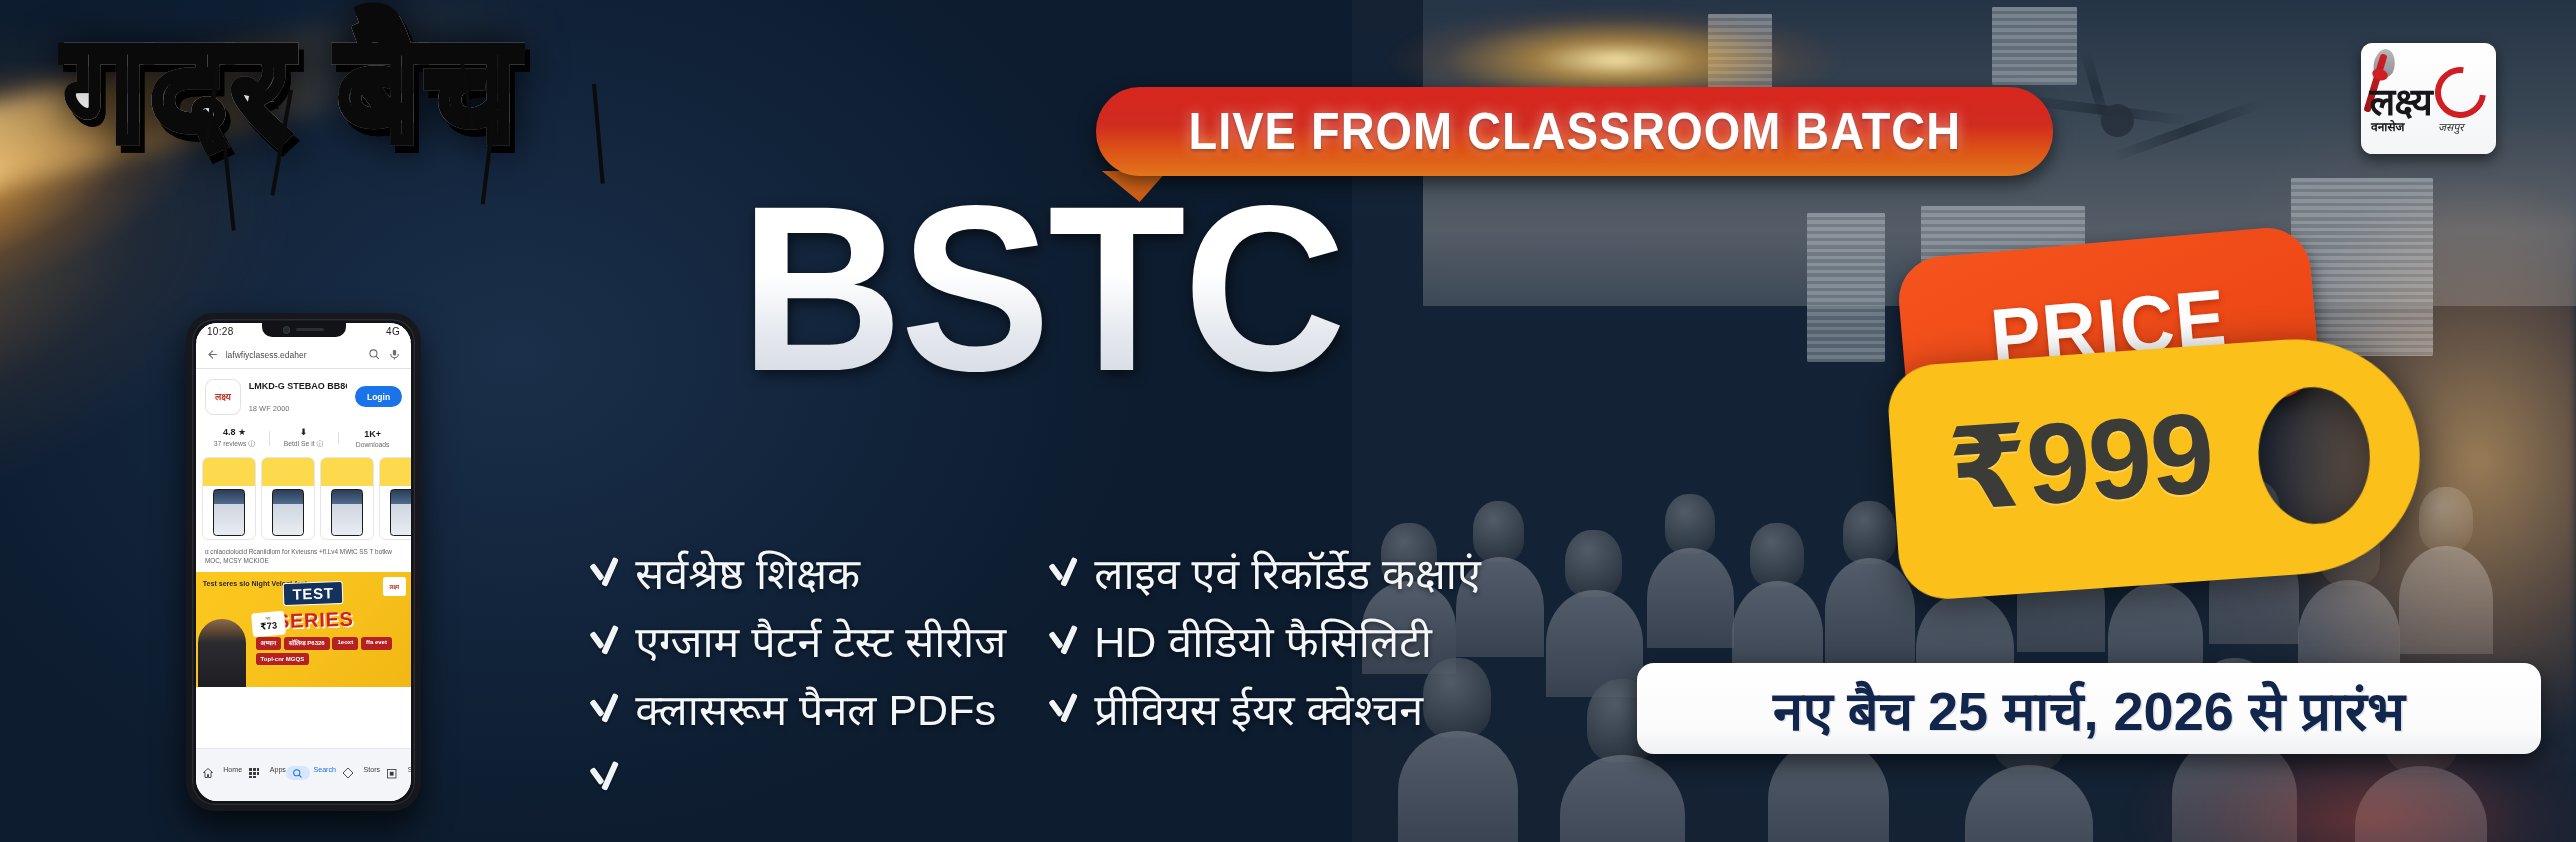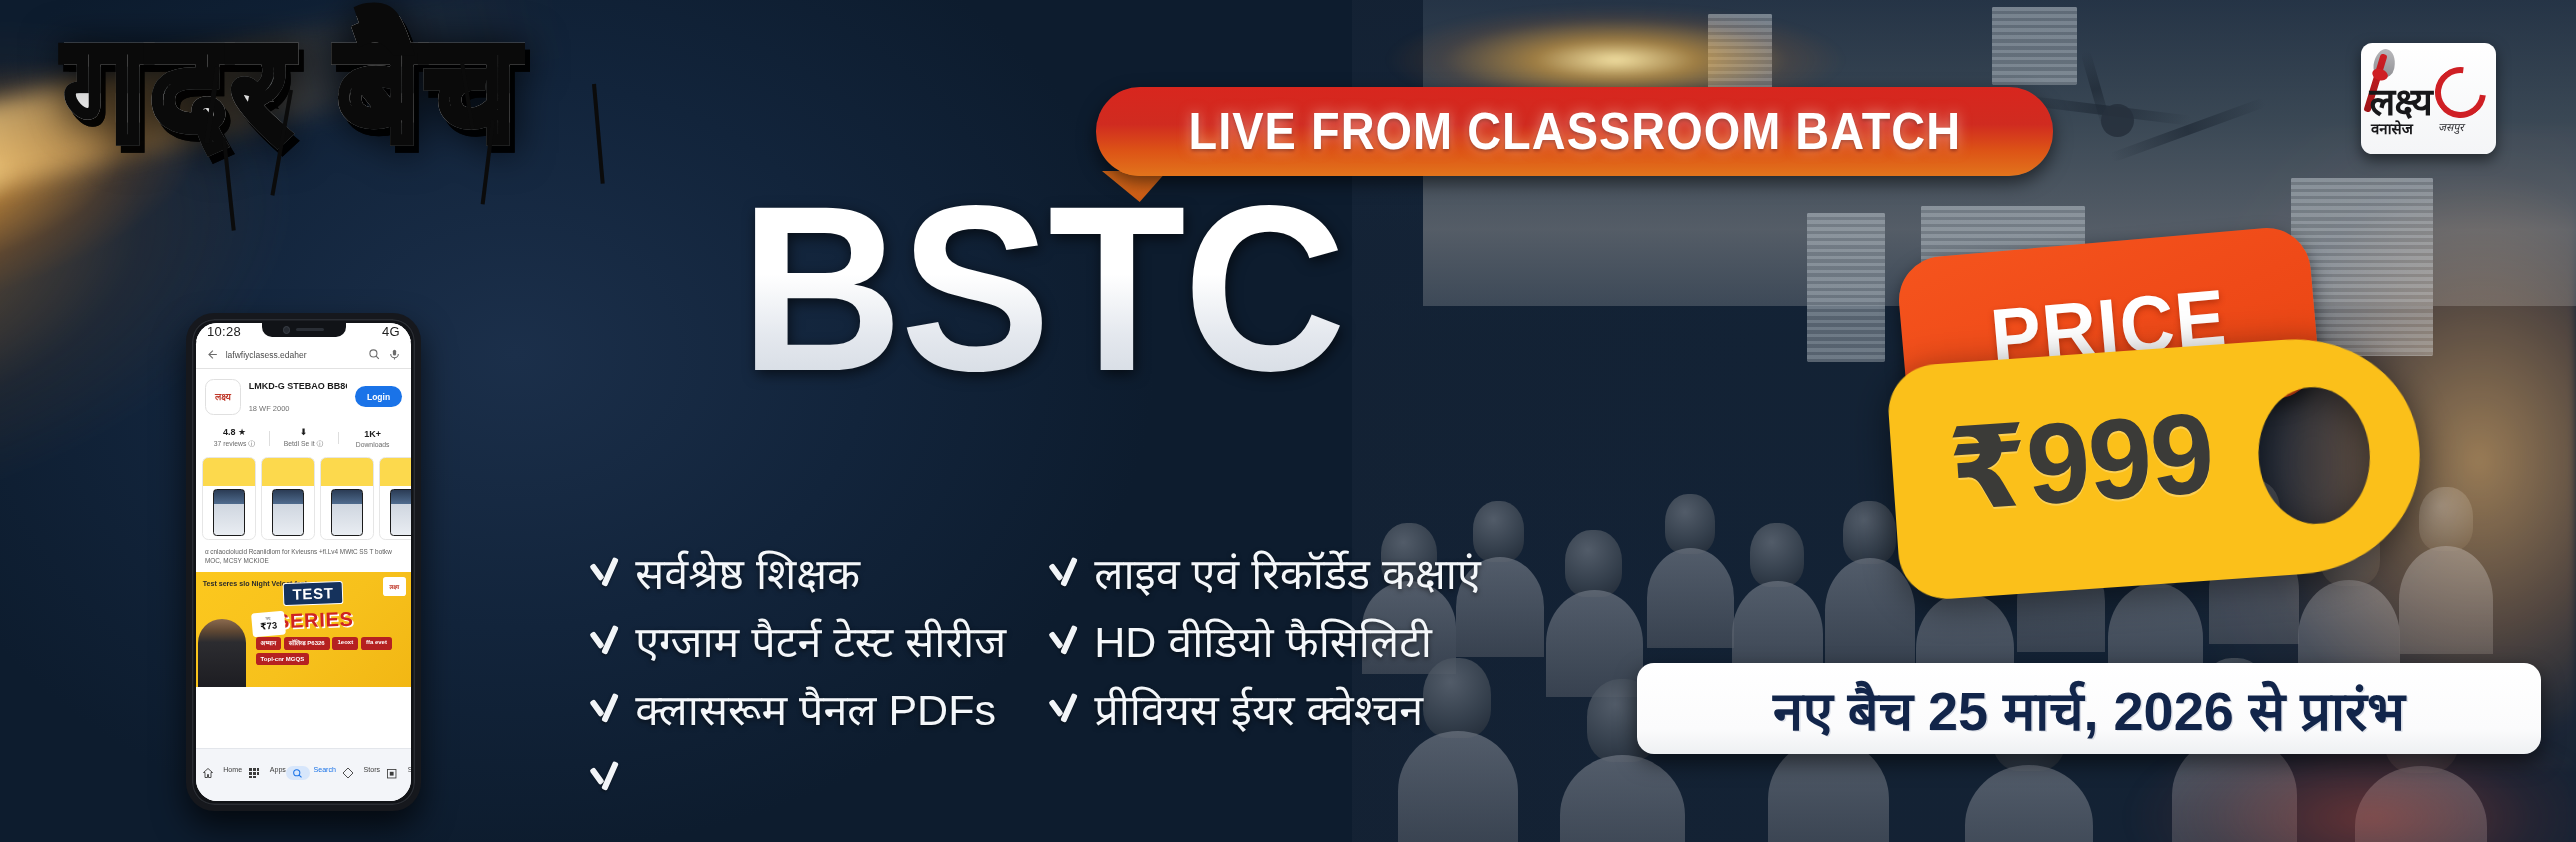--- a/index.html
+++ b/index.html
@@ -116,21 +116,21 @@
     background:#111317;border-radius:28.5px;
     border:6.4px solid #16181d;
     box-shadow:0 15.7px 33px rgba(0,0,0,.68), inset 0 0 0 1.4px #2a2d33;
     overflow:hidden;
   }
   .phone-screen{position:absolute;inset:3.6px;background:#fff;border-radius:21.3px;overflow:hidden;}
   .ph-status{
     height:18.5px;display:flex;align-items:center;justify-content:space-between;
     padding:0 11.4px;font-size:7.8px;color:#222;background:#fff;
   }
-  .ph-status span{font-size:13px;letter-spacing:0.3px;}
+  .ph-status span{font-size:10px;letter-spacing:0.3px;}
   .ph-search{
     display:flex;align-items:center;gap:7.1px;padding:7.1px 10px;border-bottom:0.7px solid #e2e2e2;
   }
   .ph-url{flex:1;font-size:8.5px;color:#4b4b4b;filter:blur(0.2px);}
   .ph-ic{width:13px;height:13px;opacity:.72;}
   .ph-app{display:flex;align-items:center;gap:7.8px;padding:9.3px 9.3px 6.4px;}
   .ph-app-icon{
     width:36px;height:36px;border-radius:8.5px;background:#fff;border:0.7px solid #e0e0e0;
     display:flex;align-items:center;justify-content:center;font-size:9.3px;font-weight:bold;color:#c0392b;
     overflow:hidden;
@@ -315,21 +315,21 @@
     border-radius:11.4px;
     box-shadow:0 5.7px 14.2px rgba(0,0,0,.5);
     overflow:hidden;
   }
   .logo-in{position:absolute;inset:0;}
   .logo-main{
     position:absolute;left:8.5px;top:31px;font-size:38px;font-weight:bold;color:#17171a;
     font-family:"Liberation Sans","DejaVu Sans",sans-serif;letter-spacing:-0.7px;
   }
   .logo-sub{
-    position:absolute;left:10px;top:75px;font-size:15px;font-weight:bold;color:#17171a;
+    position:absolute;left:10px;top:75px;font-size:12px;font-weight:bold;color:#17171a;
     font-family:"Liberation Sans","DejaVu Sans",sans-serif;
   }
   .logo-sub2{
     position:absolute;left:77px;top:77px;font-size:10.7px;font-style:italic;color:#2a2a2e;
     font-family:"Liberation Serif","DejaVu Serif",serif;
   }
   .logo-ring{
     position:absolute;right:10px;top:24px;width:51px;height:51px;border-radius:50%;
     border:6.4px solid #cf1f24;border-right-color:transparent;transform:rotate(-38deg);
   }

